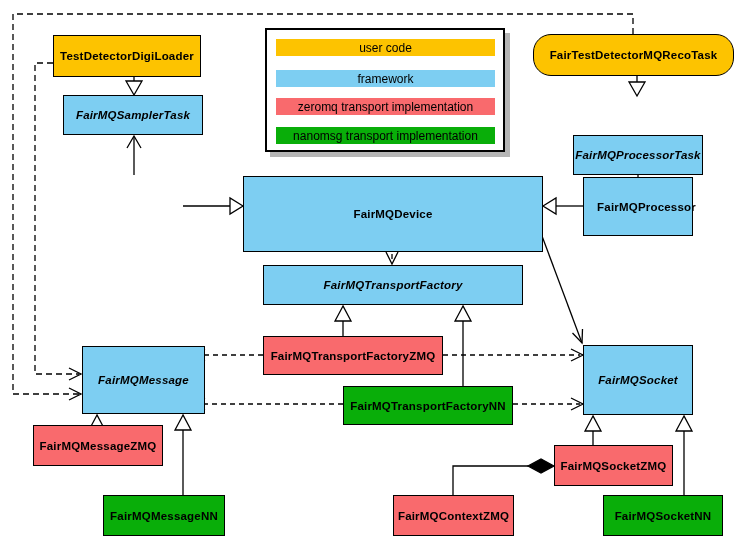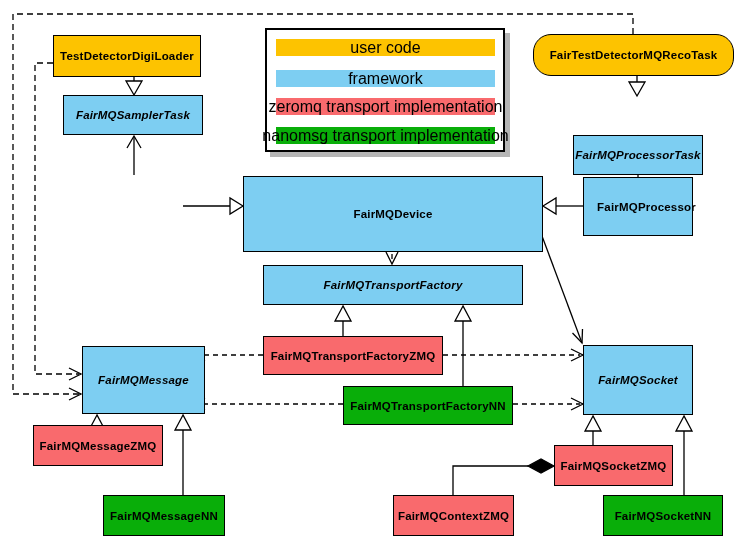--- a/index.html
+++ b/index.html
@@ -30,21 +30,21 @@
   .legend{
     position:absolute;left:265px;top:28px;width:240px;height:124px;
     box-sizing:border-box;
     background:#ffffff;border:2px solid #000;
     box-shadow:5px 5px 0 var(--legend_shadow,#b5b5b5);
     z-index:2;
   }
   .legend-bar{
     position:absolute;left:9px;width:219px;height:17px;
     display:flex;align-items:center;justify-content:center;
-    font-size:16px;font-weight:normal;color:#000;
+    font-size:12px;font-weight:normal;color:#000;
     white-space:nowrap;
   }
   .legend-bar:nth-of-type(1){top:9px;}
   .legend-bar:nth-of-type(2){top:40px;}
   .legend-bar:nth-of-type(3){top:68px;}
   .legend-bar:nth-of-type(4){top:97px;}
 </style>
 </head>
 <body>
 

